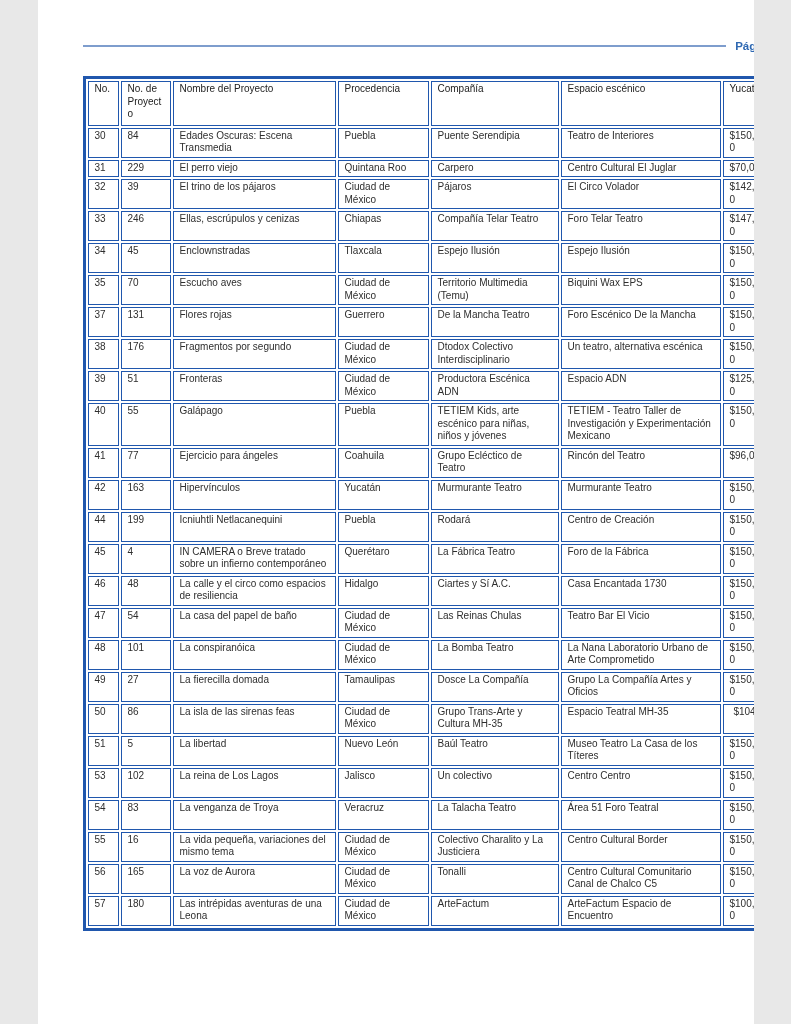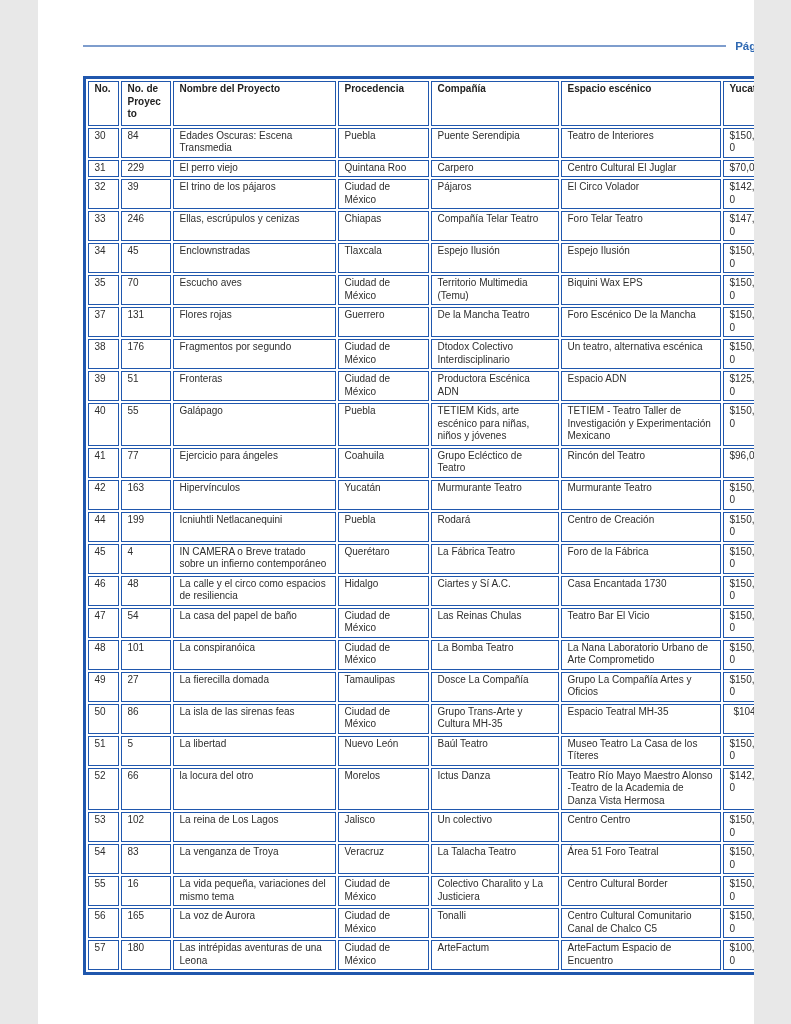--- a/index.html
+++ b/index.html
@@ -34,21 +34,21 @@
     border:1.5px solid #2057ad;
     padding:1px 6px 2px 6px;
     font-size:10px;
     line-height:12.5px;
     color:#2e2e2e;
     text-align:left;
     vertical-align:top;
     word-wrap:break-word;
     background:#ffffff;
   }
-  th{font-weight:bold;color:#222222;padding-bottom:4px;}
+  th{font-weight:normal;color:#222222;padding-bottom:4px;}
   td.valign-bottom{vertical-align:bottom;text-align:right;}
 </style>
 </head>
 <body>
 
 <div class="page">
 
   <div class="page-header">
     <div class="header-rule"></div>
     <div class="page-label">Página 2</div>
@@ -250,29 +250,20 @@
         <tr>
           <td>51</td>
           <td>5</td>
           <td>La libertad</td>
           <td>Nuevo León</td>
           <td>Baúl Teatro</td>
           <td>Museo Teatro La Casa de los Títeres</td>
           <td>$150,000.00</td>
         </tr>
         <tr>
-          <td>52</td>
-          <td>66</td>
-          <td>la locura del otro</td>
-          <td>Morelos</td>
-          <td>Ictus Danza</td>
-          <td>Teatro Río Mayo Maestro Alonso -Teatro de la Academia de Danza Vista Hermosa</td>
-          <td>$142,000.00</td>
-        </tr>
-        <tr>
           <td>53</td>
           <td>102</td>
           <td>La reina de Los Lagos</td>
           <td>Jalisco</td>
           <td>Un colectivo</td>
           <td>Centro Centro</td>
           <td>$150,000.00</td>
         </tr>
         <tr>
           <td>54</td>

